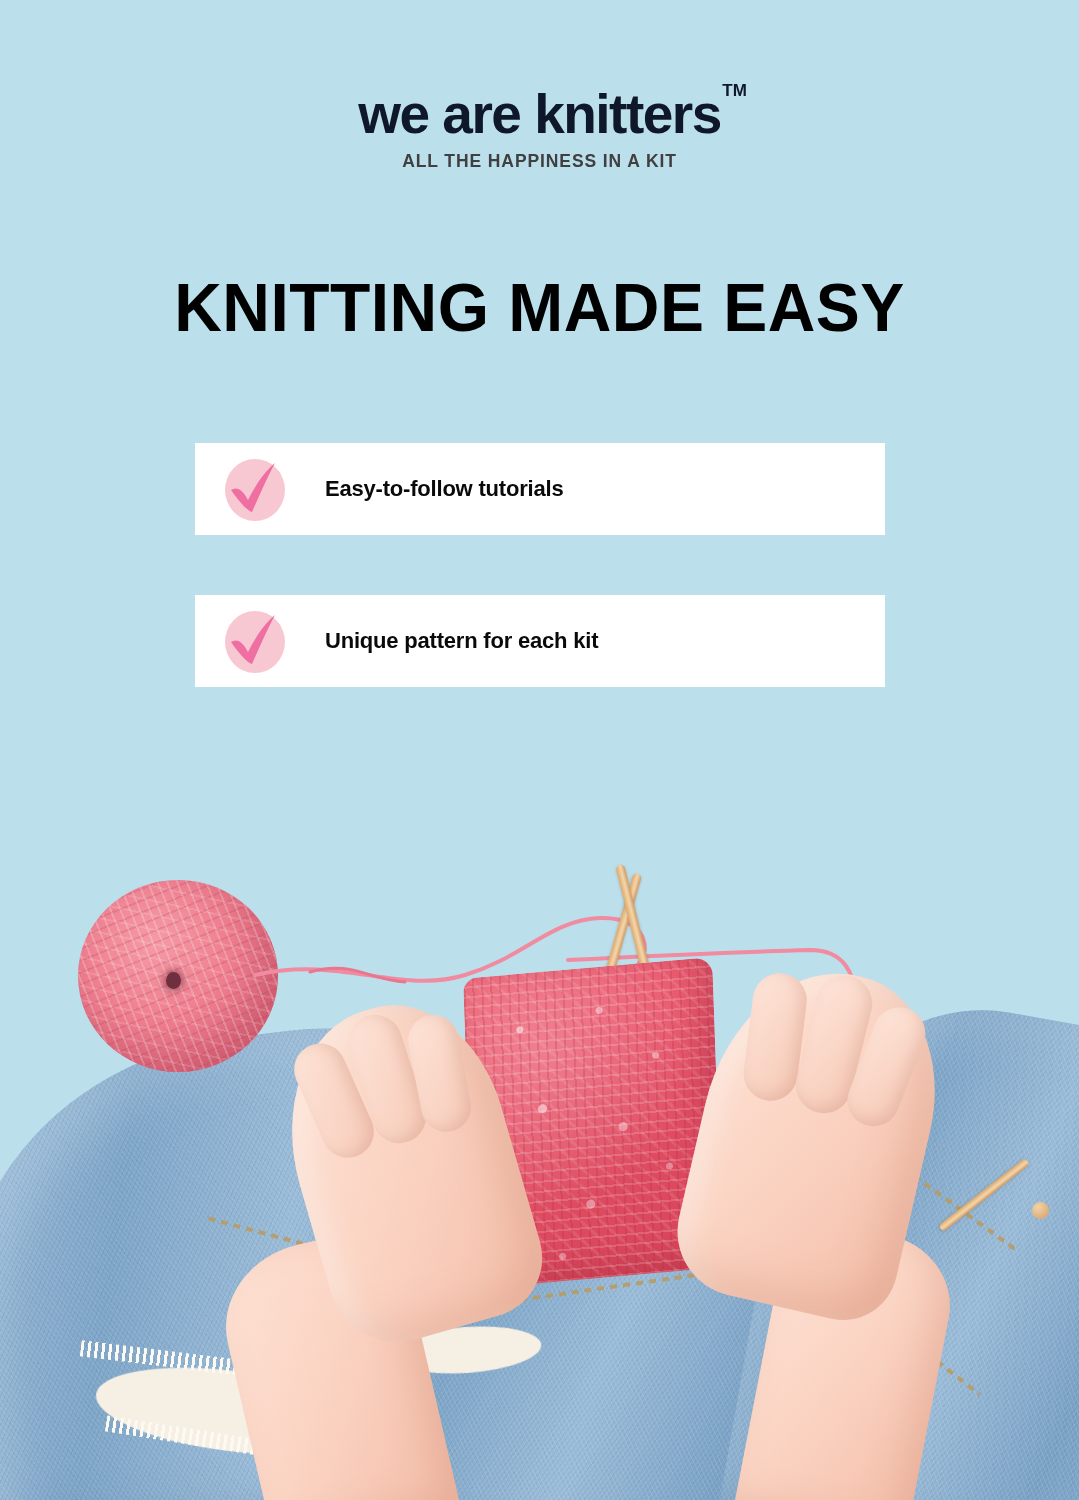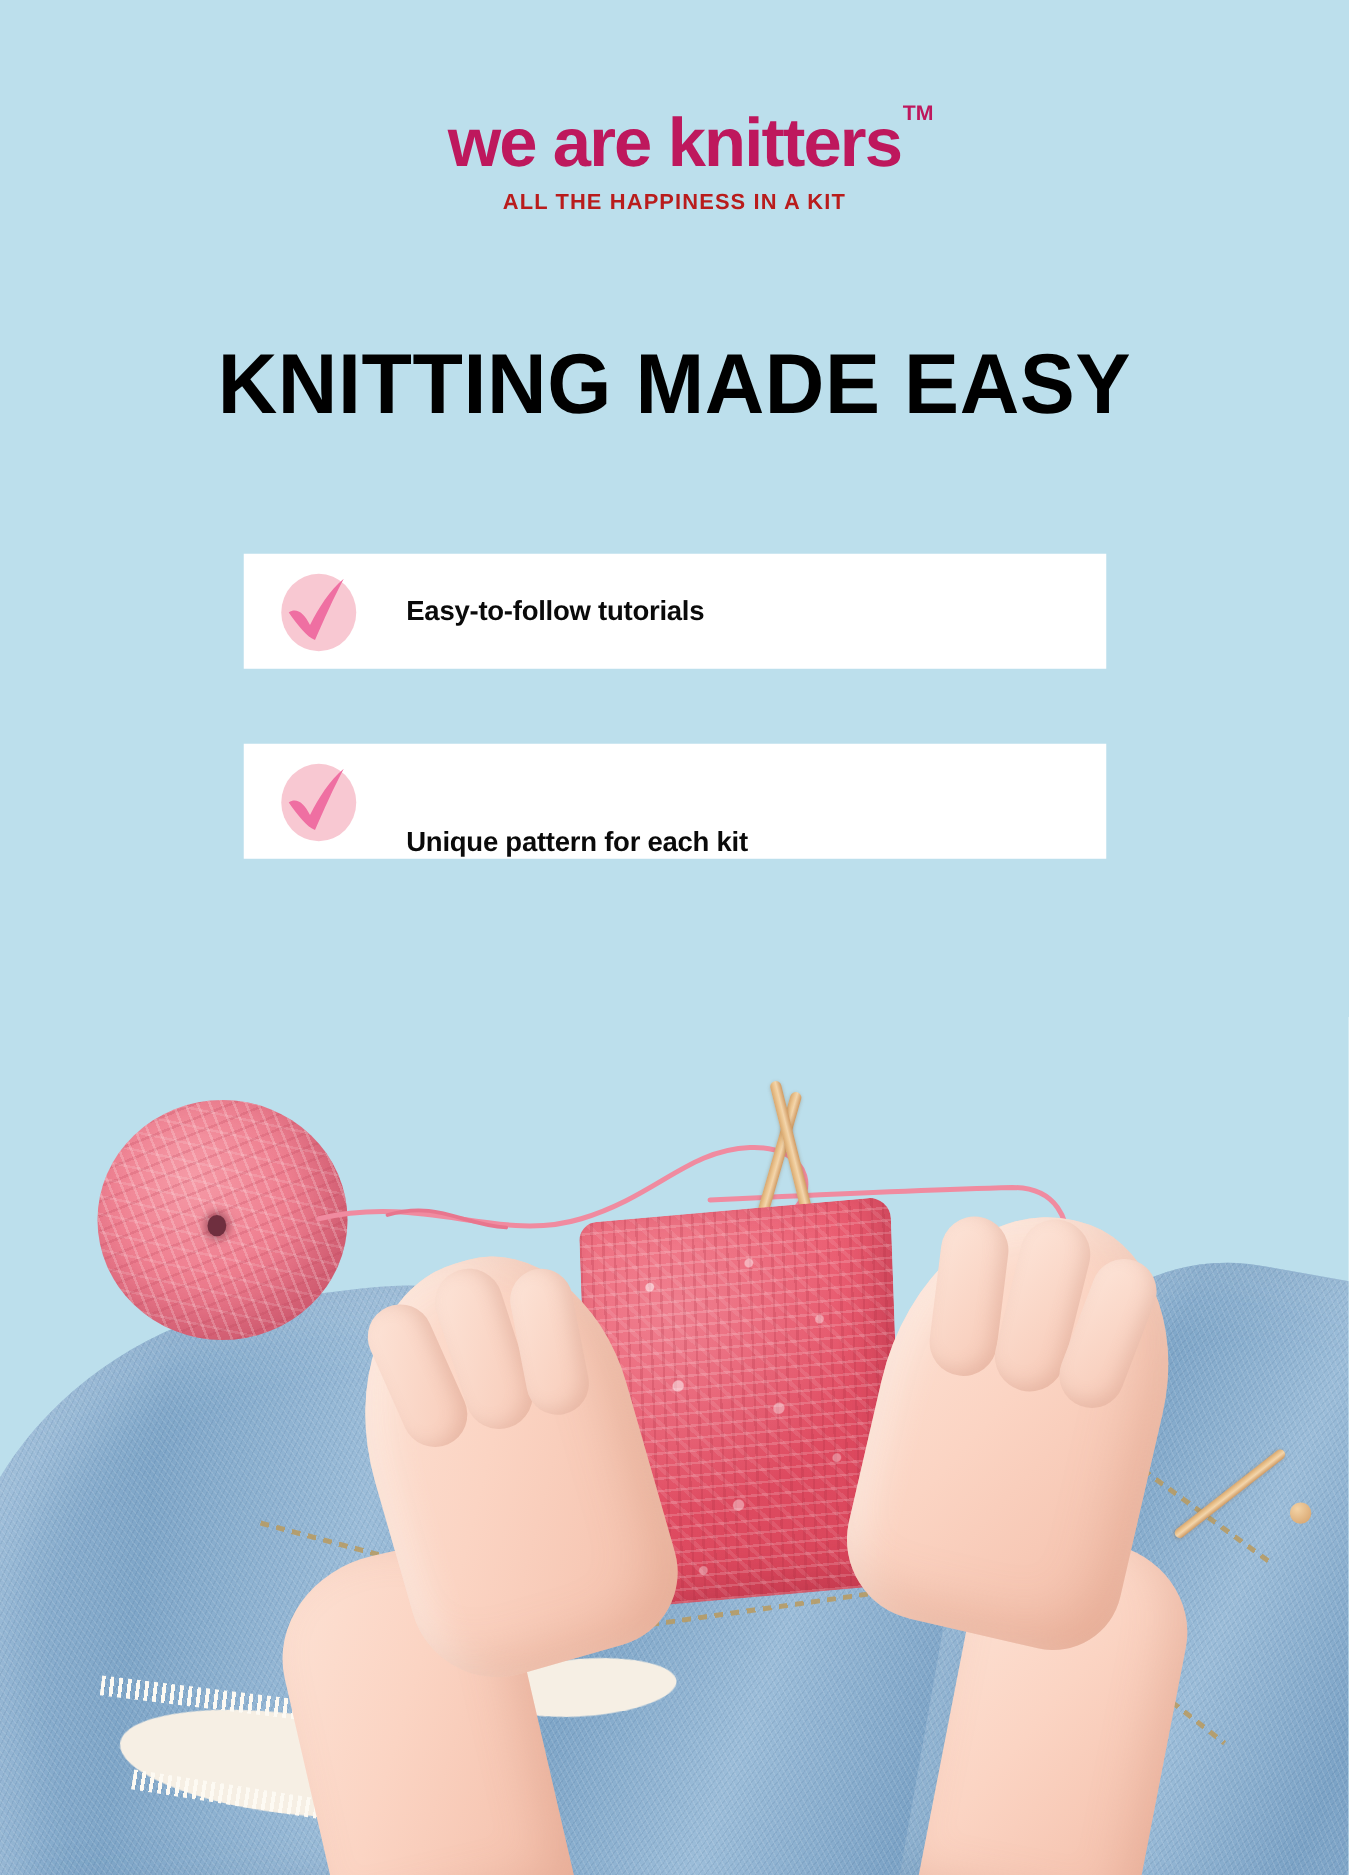--- a/index.html
+++ b/index.html
@@ -23,36 +23,36 @@
     position:absolute; top:86px; left:0; width:100%;
     text-align:center;
   }
   .logo-wordmark {
     display:inline-block;
     position:relative;
     font-family:"Liberation Sans", sans-serif;
     font-weight:bold;
     font-size:55px;
     letter-spacing:-1.5px;
-    color:#be185d;
+    color:#0f172a;
     line-height:1.05;
   }
   .logo-tm {
     position:absolute;
     top:-4px; right:-26px;
     font-size:17px;
     font-weight:bold;
     letter-spacing:0px;
   }
   .logo-tagline {
     margin-top:7px;
     font-size:17.5px;
     font-weight:bold;
     letter-spacing:0.9px;
-    color:#b91c1c;
+    color:#404040;
   }
 
   
   .headline {
     position:absolute;
     top:268px; left:0; width:100%;
     text-align:center;
     font-family:"Liberation Sans Narrow","Liberation Sans", sans-serif;
     font-weight:bold;
     font-size:68px;
@@ -68,21 +68,21 @@
     width:690px;
   }
   .feature-row {
     position:relative;
     width:690px; height:92px;
     background:#ffffff;
     margin-bottom:60px;
     display:flex;
     align-items:center;
   }
-  .feature-row:last-child { margin-bottom:16px;align-items:flex-end; }
+  .feature-row:last-child { margin-bottom:16px; }
 
   .check-wrap {
     position:relative;
     width:76px; height:92px;
     margin-left:22px;
     flex:0 0 auto;
     display:flex; align-items:center; justify-content:center;
   }
   .check-circle {
     position:absolute;

